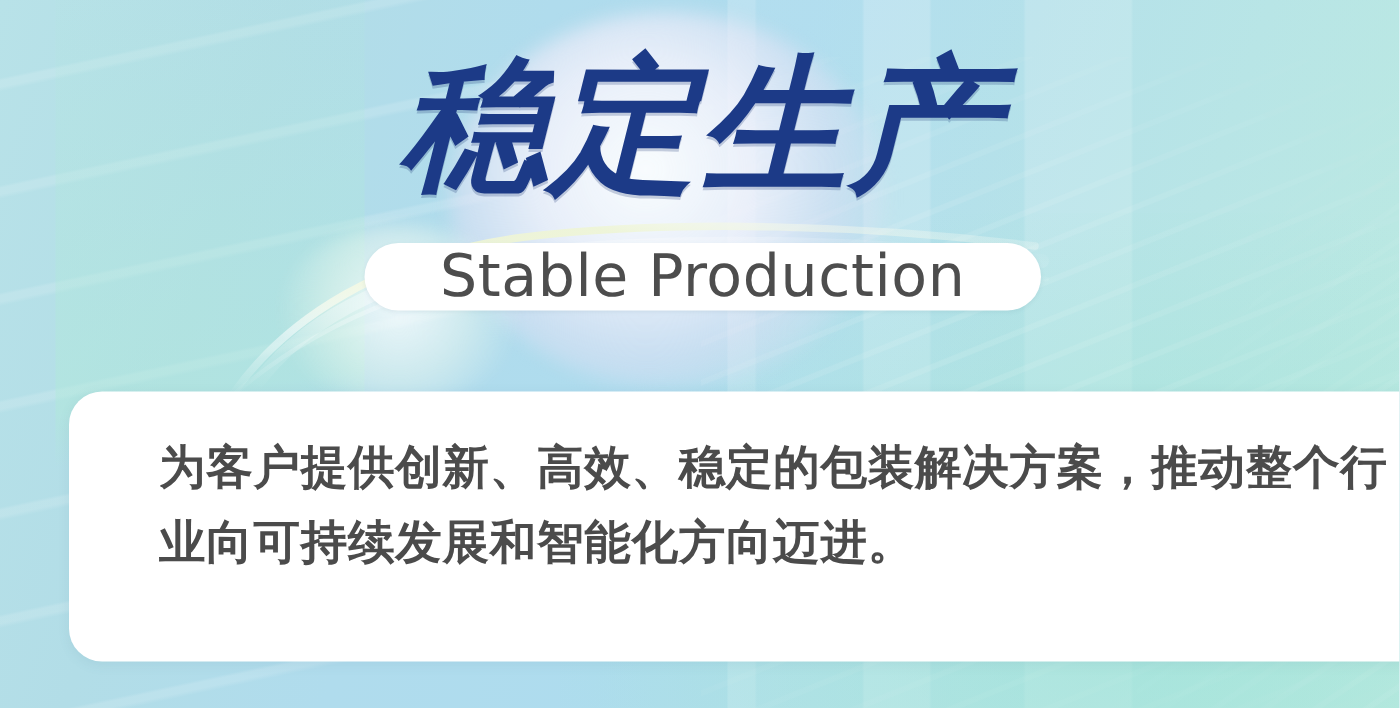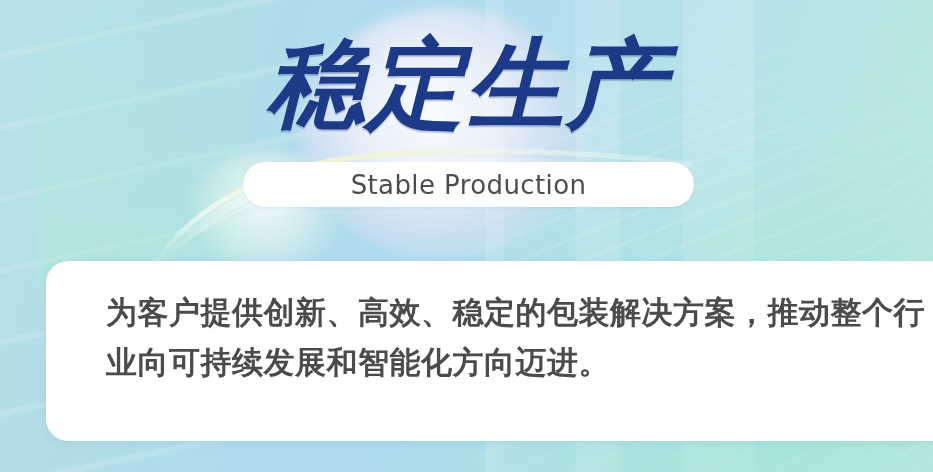--- a/index.html
+++ b/index.html
@@ -213,21 +213,21 @@
     height: 45px;
     border-radius: 24px;
     background: #ffffff;
     display: flex;
     align-items: center;
     justify-content: center;
     box-shadow: 0 1px 3px rgba(90,130,150,0.12);
   }
   .pill-text {
     font-family: "DejaVu Sans", "Liberation Sans", sans-serif;
-    font-size: 26px;
+    font-size: 39px;
     font-weight: 400;
     color: #4d4d4d;
     letter-spacing: 0.4px;
     line-height: 1;
   }
 
   
   .card {
     position: absolute;
     left: 46px;

